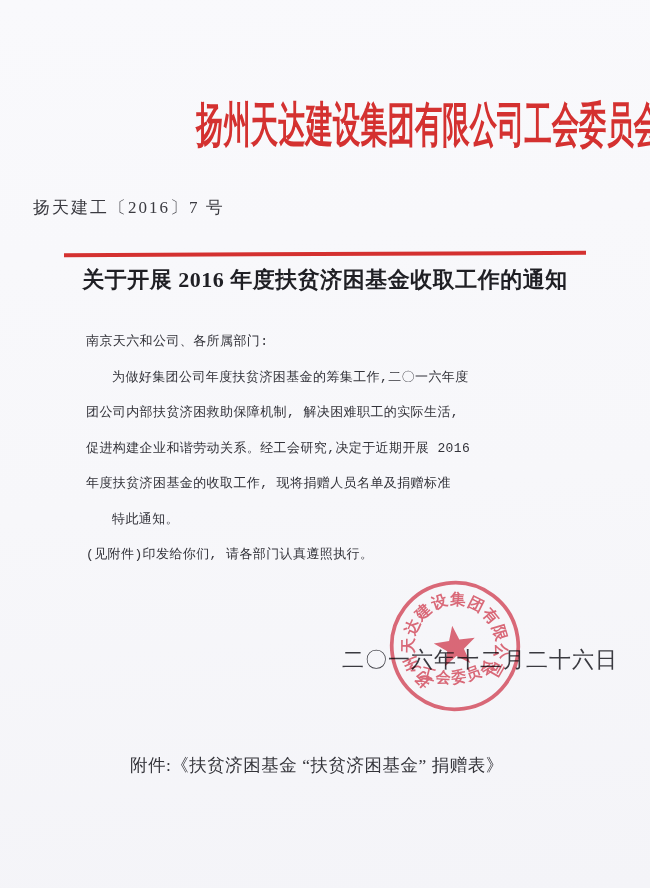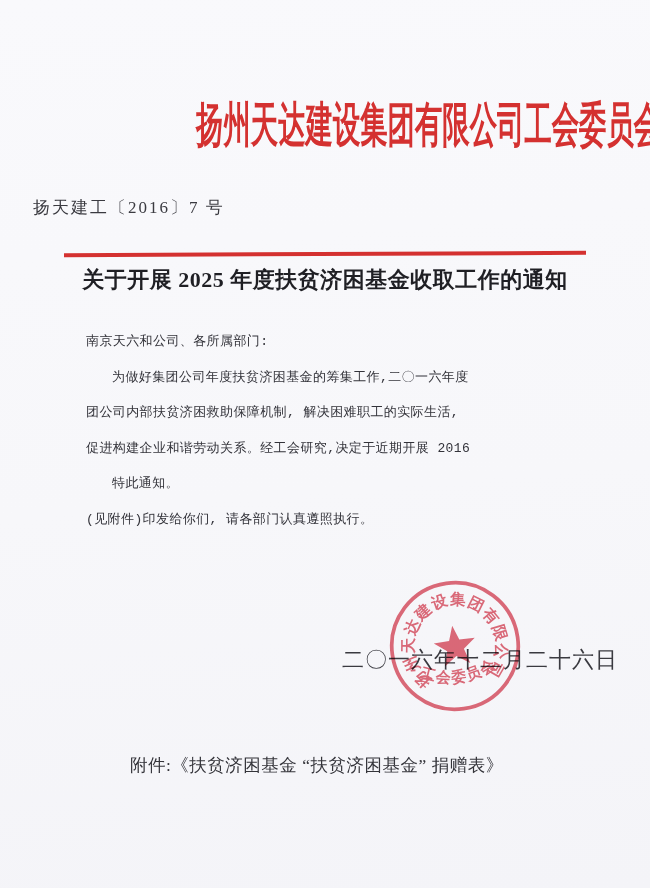--- a/index.html
+++ b/index.html
@@ -90,27 +90,28 @@
 <div class="page">
 
   <div class="letterhead">
     <span class="squeeze">扬州天达建设集团有限公司工会委员会文件</span>
   </div>
 
   <div class="doc-number">扬天建工〔2016〕7 号</div>
 
   <div class="red-rule"></div>
 
-  <div class="doc-title">关于开展 2025 年度扶贫济困基金收取工作的通知</div>
+  <div class="doc-title">关于开展 2016 年度扶贫济困基金收取工作的通知</div>
 
   <div class="body-block">
     <div class="line">南京天六和公司、各所属部门:</div>
     <div class="line indent">为做好集团公司年度扶贫济困基金的筹集工作,二〇一六年度</div>
     <div class="line">团公司内部扶贫济困救助保障机制, 解决困难职工的实际生活,</div>
     <div class="line">促进构建企业和谐劳动关系。经工会研究,决定于近期开展 2016</div>
+    <div class="line">年度扶贫济困基金的收取工作, 现将捐赠人员名单及捐赠标准</div>
     <div class="line indent">特此通知。</div>
     <div class="line">(见附件)印发给你们, 请各部门认真遵照执行。</div>
   </div>
 
   <div class="doc-date">二〇一六年十二月二十六日</div>
 
   <div class="stamp">
     <svg viewBox="0 0 200 200">
       <circle cx="100" cy="100" r="93" fill="none" stroke="currentColor" stroke-width="5.5"></circle>
       <g id="stamp-ring" font-size="23">

